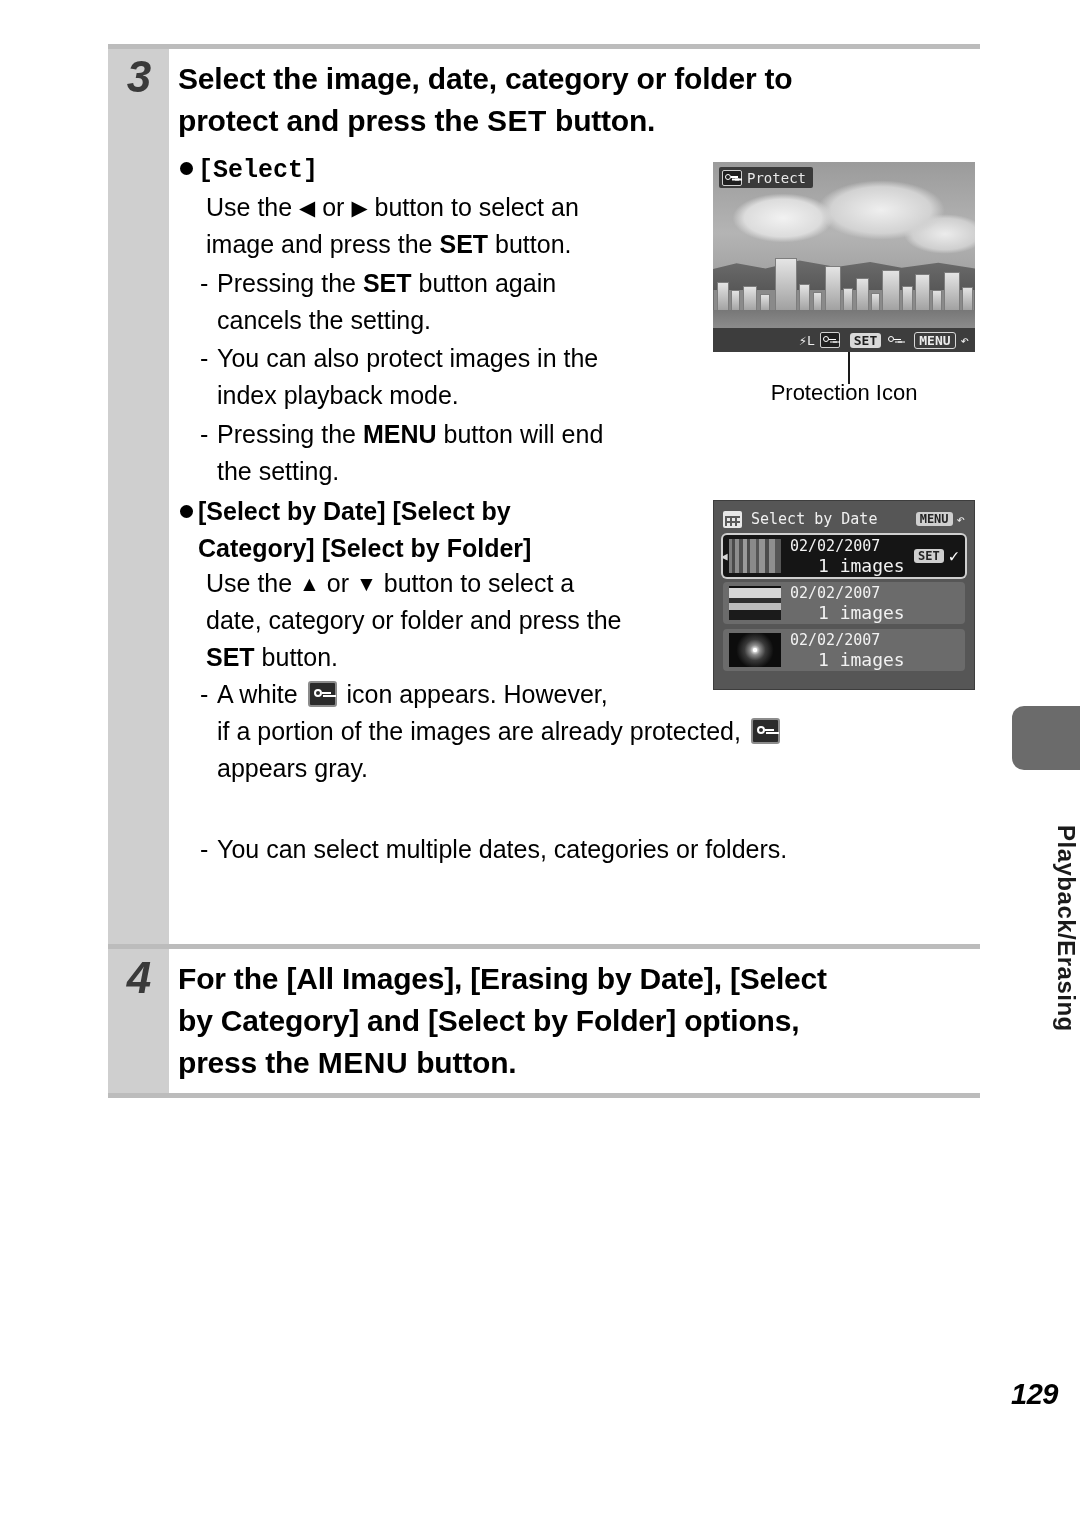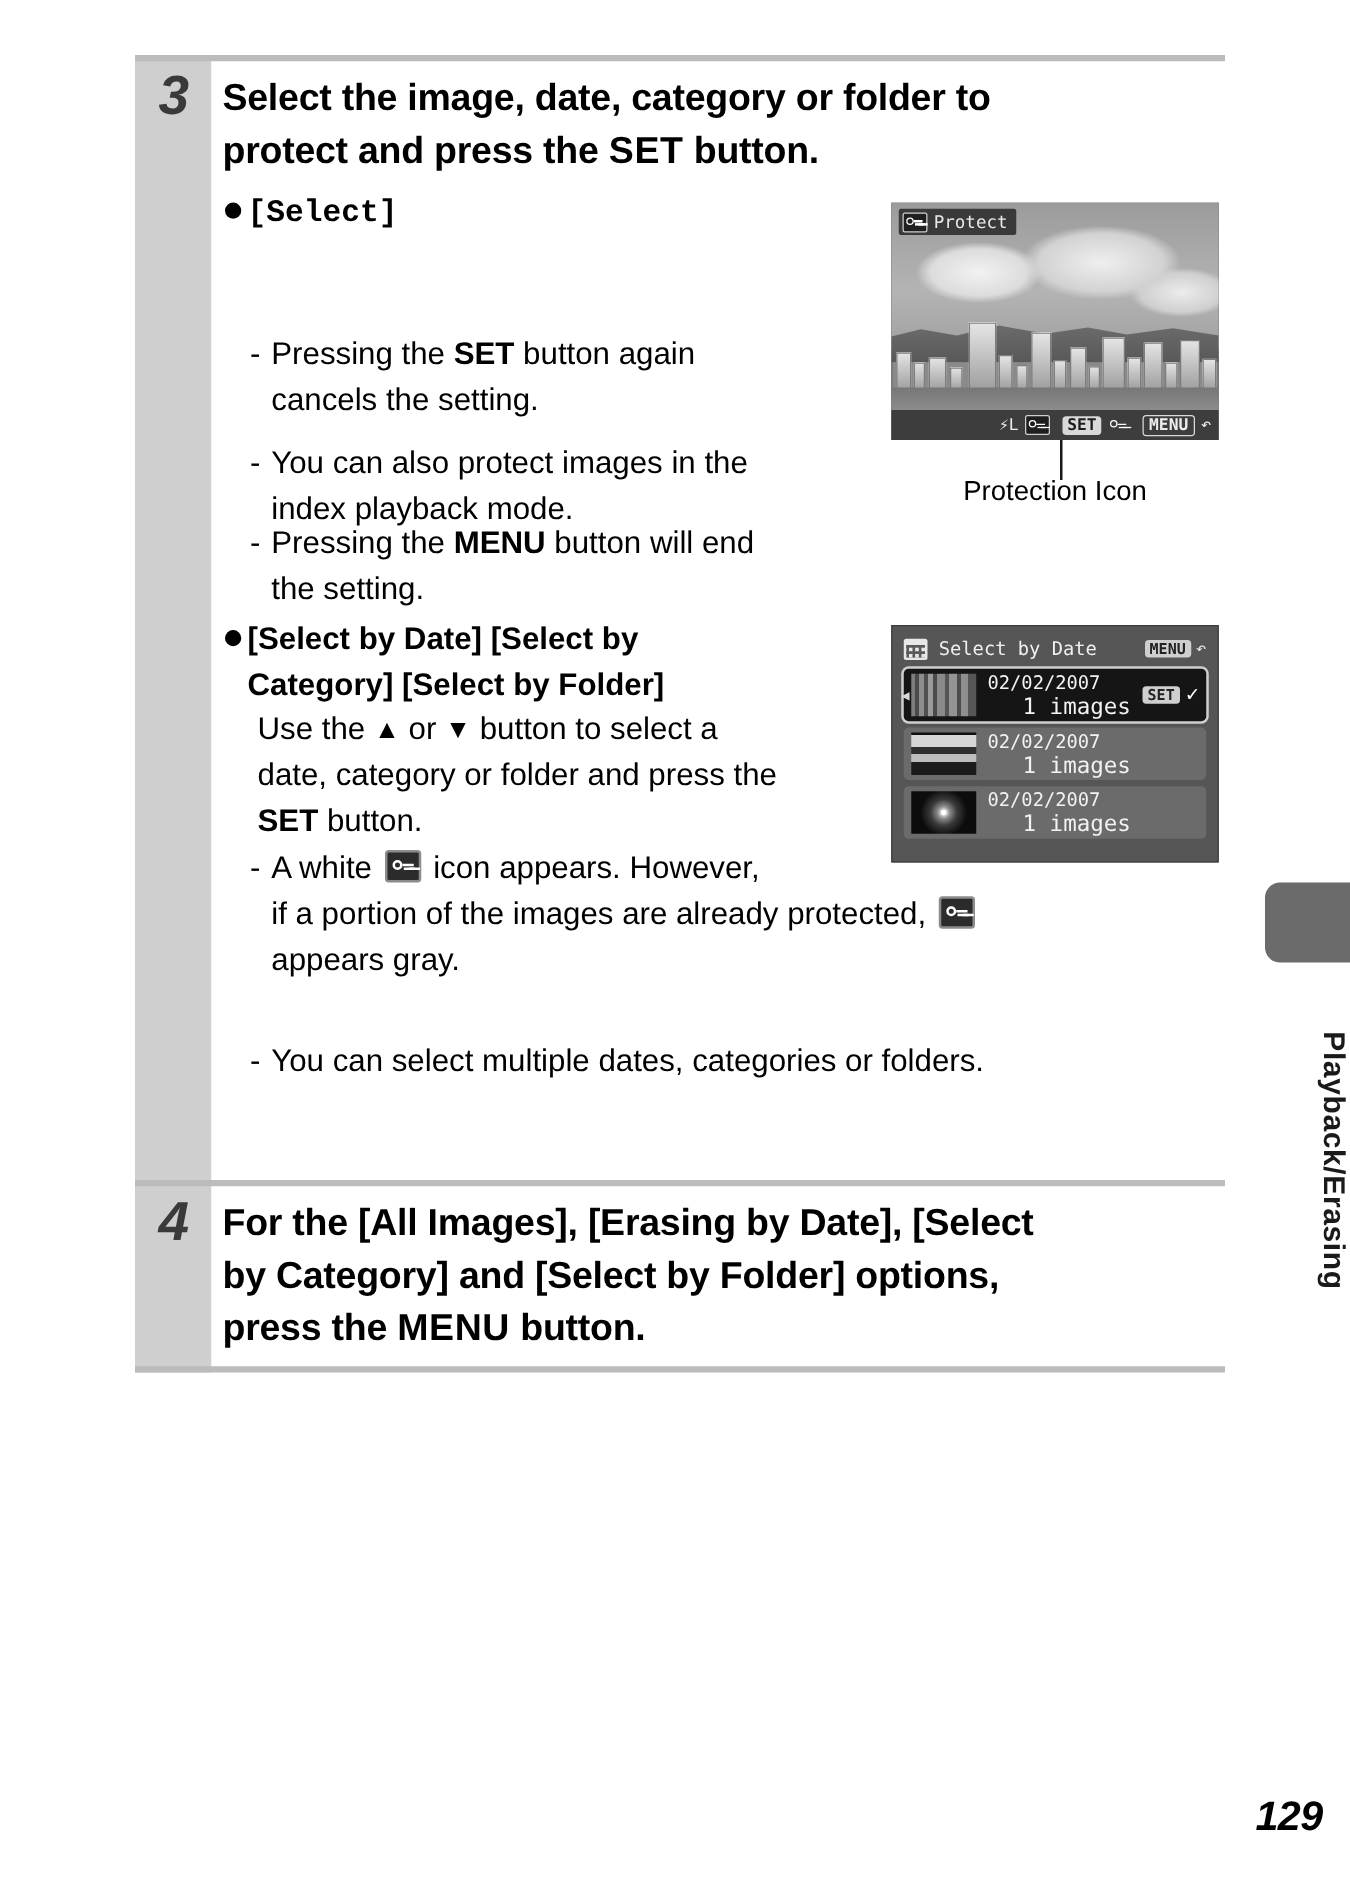--- a/index.html
+++ b/index.html
@@ -166,22 +166,22 @@
   }
   .tabtext{
     position:absolute;left:1012px;top:778px;width:68px;height:300px;
     font-weight:bold;font-size:24px;color:#1a1a1a;
     writing-mode:vertical-rl;text-orientation:mixed;
     display:flex;align-items:flex-start;justify-content:center;letter-spacing:0.5px;
   }
 
   
   .pageno{
-    position:absolute;right:22px;top:1434px;
-    font-weight:bold;font-style:italic;font-size:33px;letter-spacing:-0.5px;
+    position:absolute;right:22px;top:1378px;
+    font-weight:bold;font-style:italic;font-size:29px;letter-spacing:-0.5px;
   }
 </style>
 </head>
 <body>
 
 <div class="page">
 
   <div class="step-band"></div>
   <div class="rule rule-top"></div>
   <div class="rule rule-mid"></div>
@@ -191,27 +191,31 @@
 
   <div class="step-title" style="top:58px;">
     <span>Select the image, date, category or folder to</span><br>
     <span>protect and press the </span><span class="kw">SET</span><span> button.</span>
   </div>
 
   <div class="bullet-head" style="left:180px;top:152px;font-family:Liberation Mono, monospace;">
     <span class="bullet-dot"></span><span>[Select]</span>
   </div>
 
+  <div class="para" style="left:206px;top:189px;width:480px;">
+    <span>Use the </span><span class="ar">◀</span><span> or </span><span class="ar">▶</span><span> button to select an</span><br>
+    <span>image and press the </span><b>SET</b><span> button.</span>
+  </div>
 
   <div class="dash" style="left:200px;top:265px;width:490px;">
     <span class="d">-</span><span>Pressing the </span><b>SET</b><span> button again</span><br>
     <span style="display:inline-block;width:17px;"></span><span>cancels the setting.</span>
   </div>
 
-  <div class="dash" style="left:200px;top:352px;width:500px;">
+  <div class="dash" style="left:200px;top:340px;width:500px;">
     <span class="d">-</span><span>You can also protect images in the</span><br>
     <span style="display:inline-block;width:17px;"></span><span>index playback mode.</span>
   </div>
 
   <div class="dash" style="left:200px;top:416px;width:500px;">
     <span class="d">-</span><span>Pressing the </span><b>MENU</b><span> button will end</span><br>
     <span style="display:inline-block;width:17px;"></span><span>the setting.</span>
   </div>
 
   <div class="bullet-head" style="left:180px;top:493px;width:420px;">

